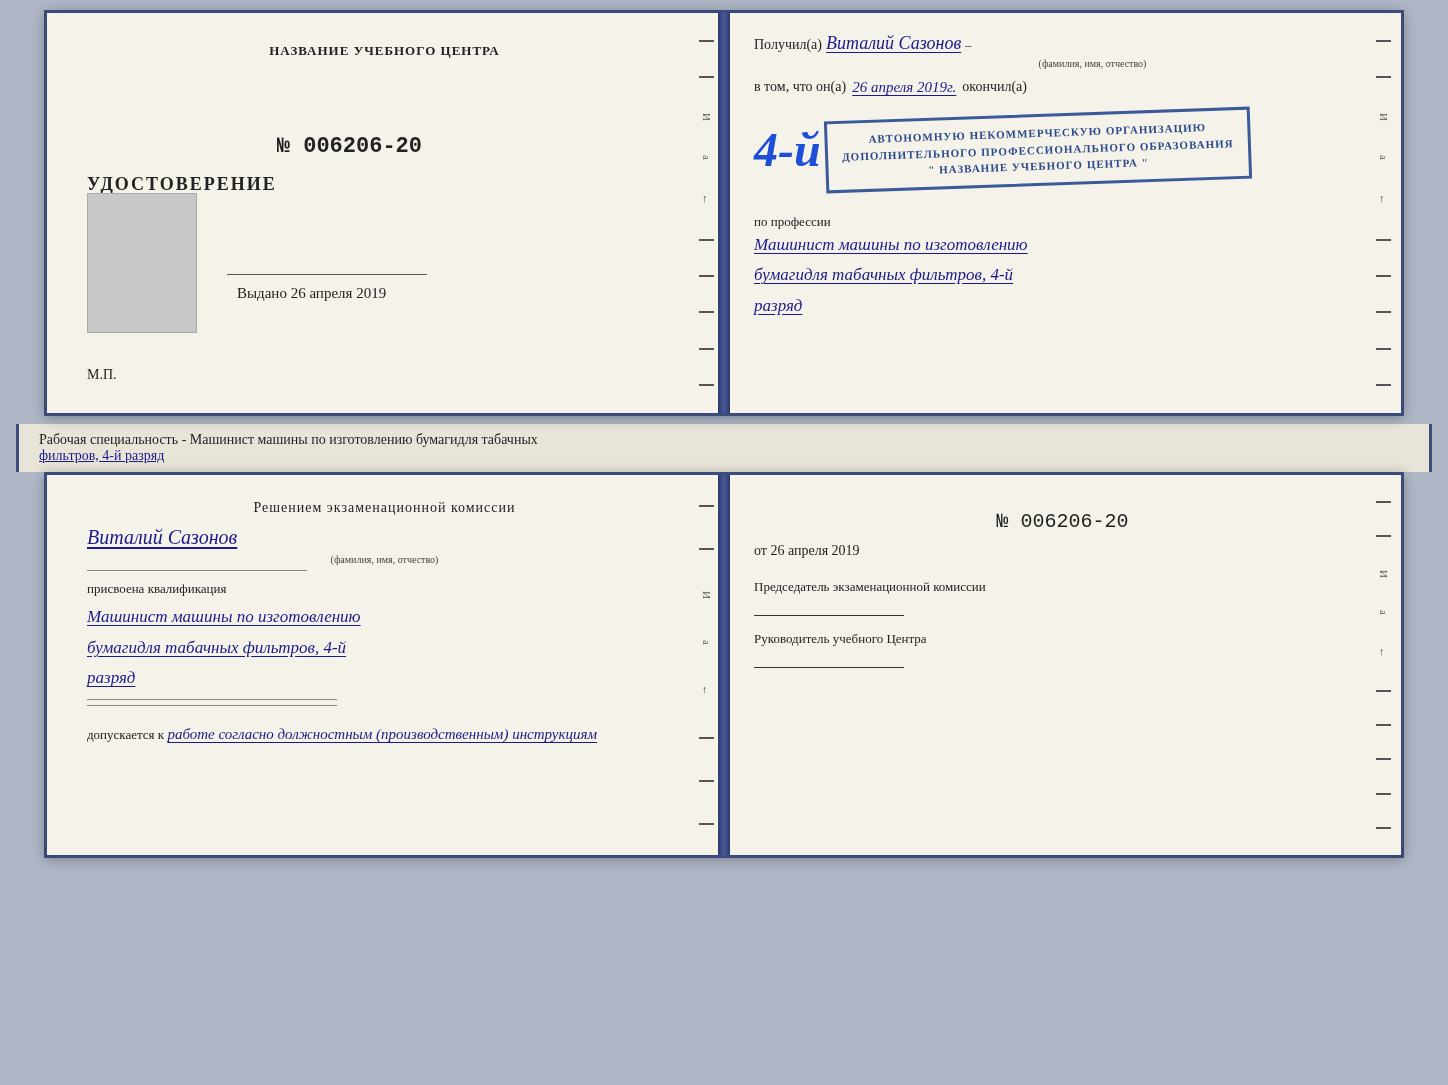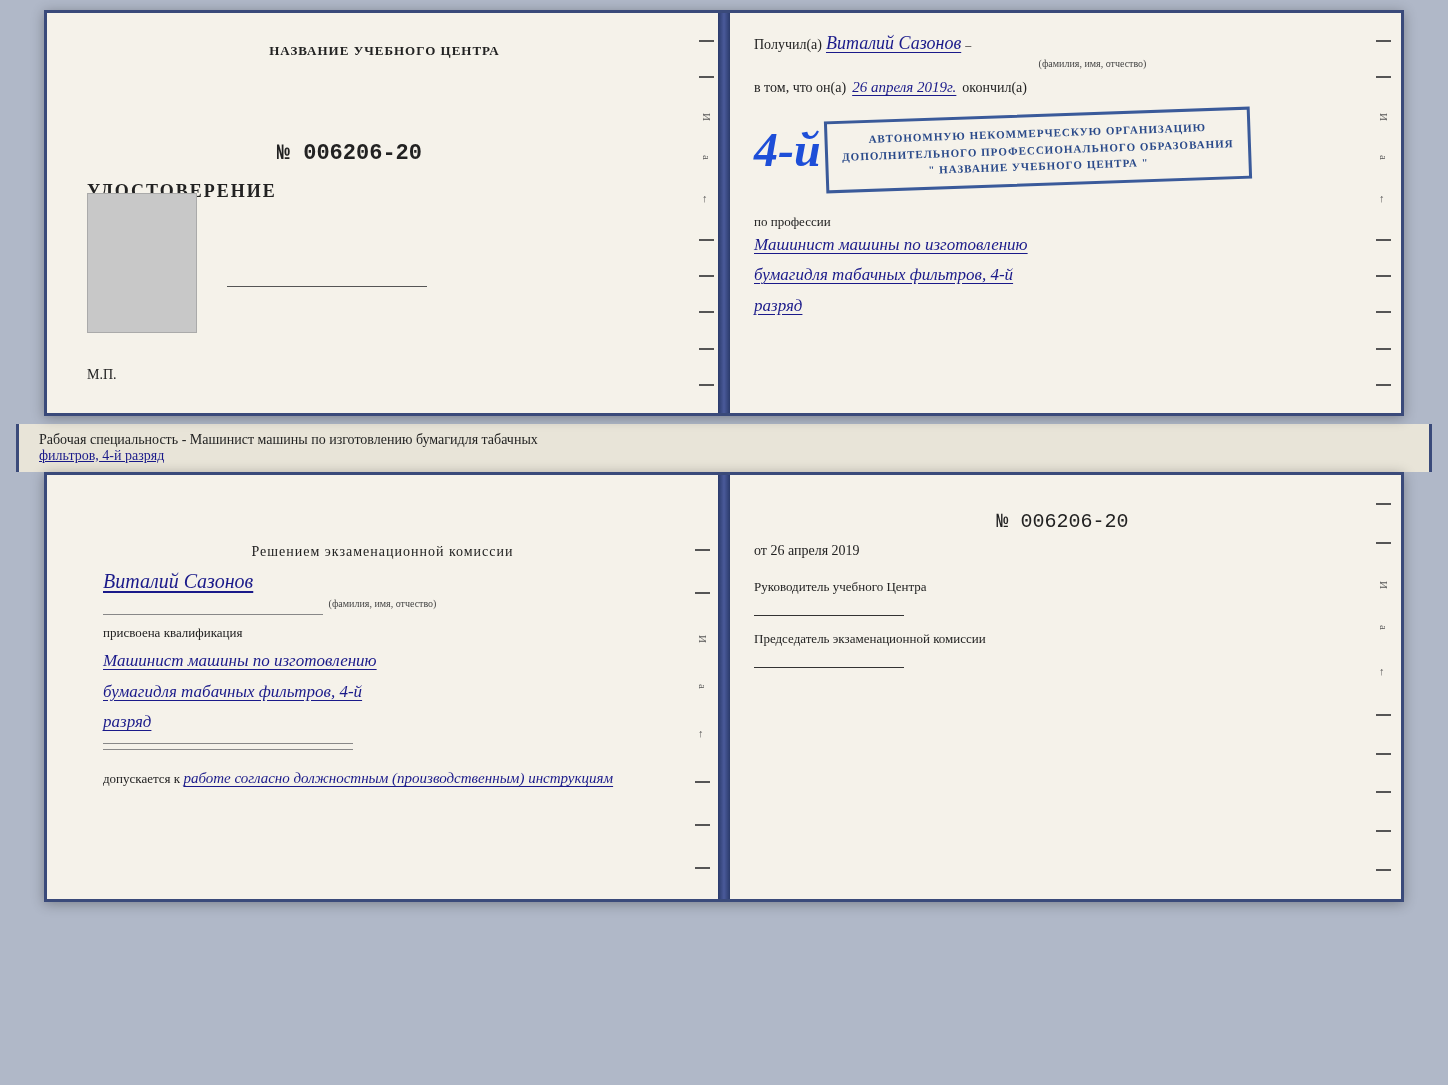--- a/index.html
+++ b/index.html
@@ -135,21 +135,21 @@
       color: #444;
       text-align: center;
       display: block;
     }
 
     .vtom-chto {
       font-size: 14px;
       color: #222;
       margin-top: 10px;
       display: flex;
-      align-items: center;
+      align-items: flex-start;
       gap: 6px;
       flex-wrap: wrap;
     }
 
     .stamp-box {
       border: 3px solid #3a5a9a;
       padding: 8px 14px;
       text-align: center;
       margin: 10px 0;
       font-size: 11px;
@@ -198,25 +198,24 @@
       display: flex;
       width: 1360px;
       background: #f5f2ea;
       border: 3px solid #3a4a7a;
       box-shadow: 0 2px 12px rgba(0,0,0,0.3);
       position: relative;
     }
 
     .page-left-bottom {
       width: 50%;
-      padding: 25px 56px;
-      border-right: 6px solid #8b5cf6;
+      padding: 25px 40px;
+      border-right: 2px solid #8b5cf6;
       min-height: 380px;
       position: relative;
-      margin-top: 44px;
     }
 
     .resheniyem-text {
       font-size: 14px;
       color: #222;
       letter-spacing: 1px;
       font-weight: 500;
       margin-bottom: 10px;
       text-align: center;
     }
@@ -354,20 +353,23 @@
       <div class="udostoverenie-label">УДОСТОВЕРЕНИЕ</div>
       <div class="udostoverenie-number">
         <span>№</span>&nbsp;<span>006206-20</span>
       </div>
     </div>
 
     <div class="photo-placeholder"></div>
 
     <div style="width:100%; margin-top:10px;">
       <hr class="horizontal-rule" style="width:200px; margin-left:140px;">
+      <div class="vydano-line">
+        <span>Выдано</span>&nbsp;<span>26 апреля 2019</span>
+      </div>
     </div>
     <div class="mp-label">М.П.</div>
 
     <div class="right-edge-lines" style="right:-2px;">
       <div class="edge-dash"></div>
       <div class="edge-dash"></div>
       <div class="edge-letter">И</div>
       <div class="edge-letter">а</div>
       <div class="edge-letter">←</div>
       <div class="edge-dash"></div>
@@ -486,25 +488,25 @@
     <div class="number-large">
       <span>№</span>&nbsp;<span>006206-20</span>
     </div>
 
     <div class="ot-date">
       <span>от</span>&nbsp;<span>26 апреля 2019</span>
     </div>
 
     <div class="signature-block">
       <div class="signature-role">
+        <span>Председатель экзаменационной комиссии</span>
+      </div>
+      <div class="signature-line"></div>
+    </div>
+
+    <div class="signature-block">
+      <div class="signature-role">
         <span>Руководитель учебного Центра</span>
       </div>
       <div class="signature-line"></div>
     </div>
-
-    <div class="signature-block">
-      <div class="signature-role">
-        <span>Председатель экзаменационной комиссии</span>
-      </div>
-      <div class="signature-line"></div>
-    </div>
   </div>
 </div>
 
 </body></html>

